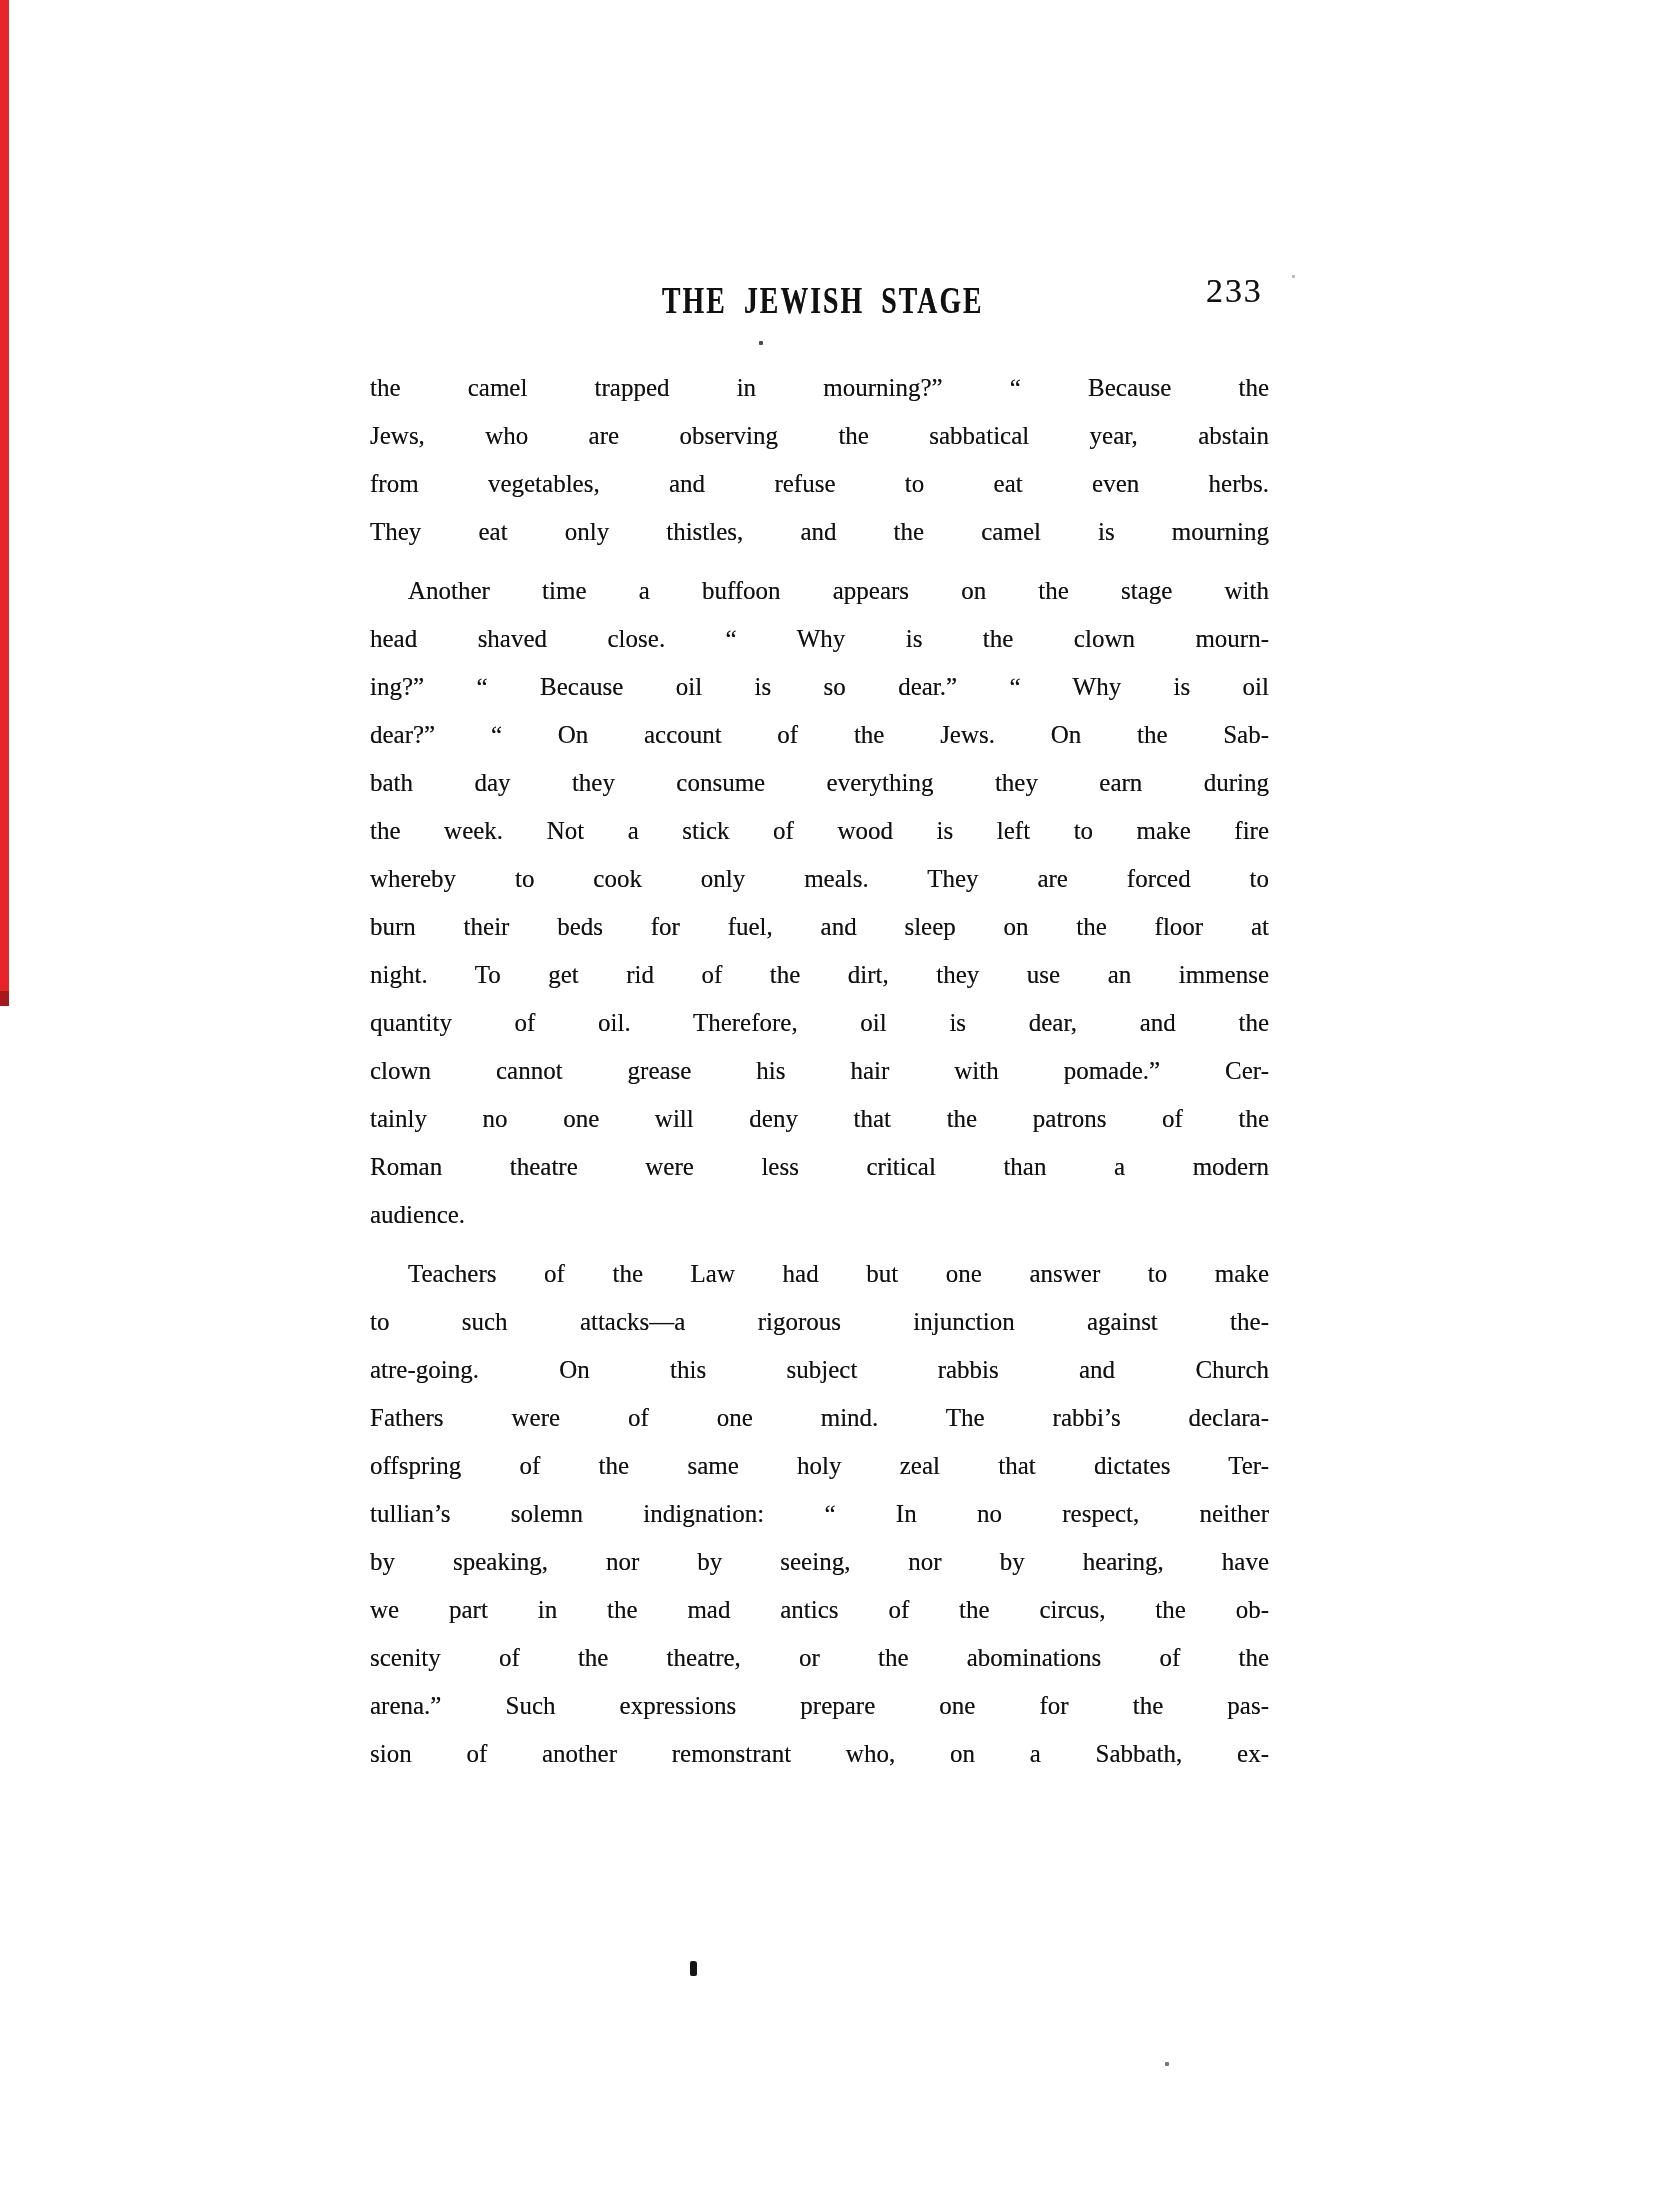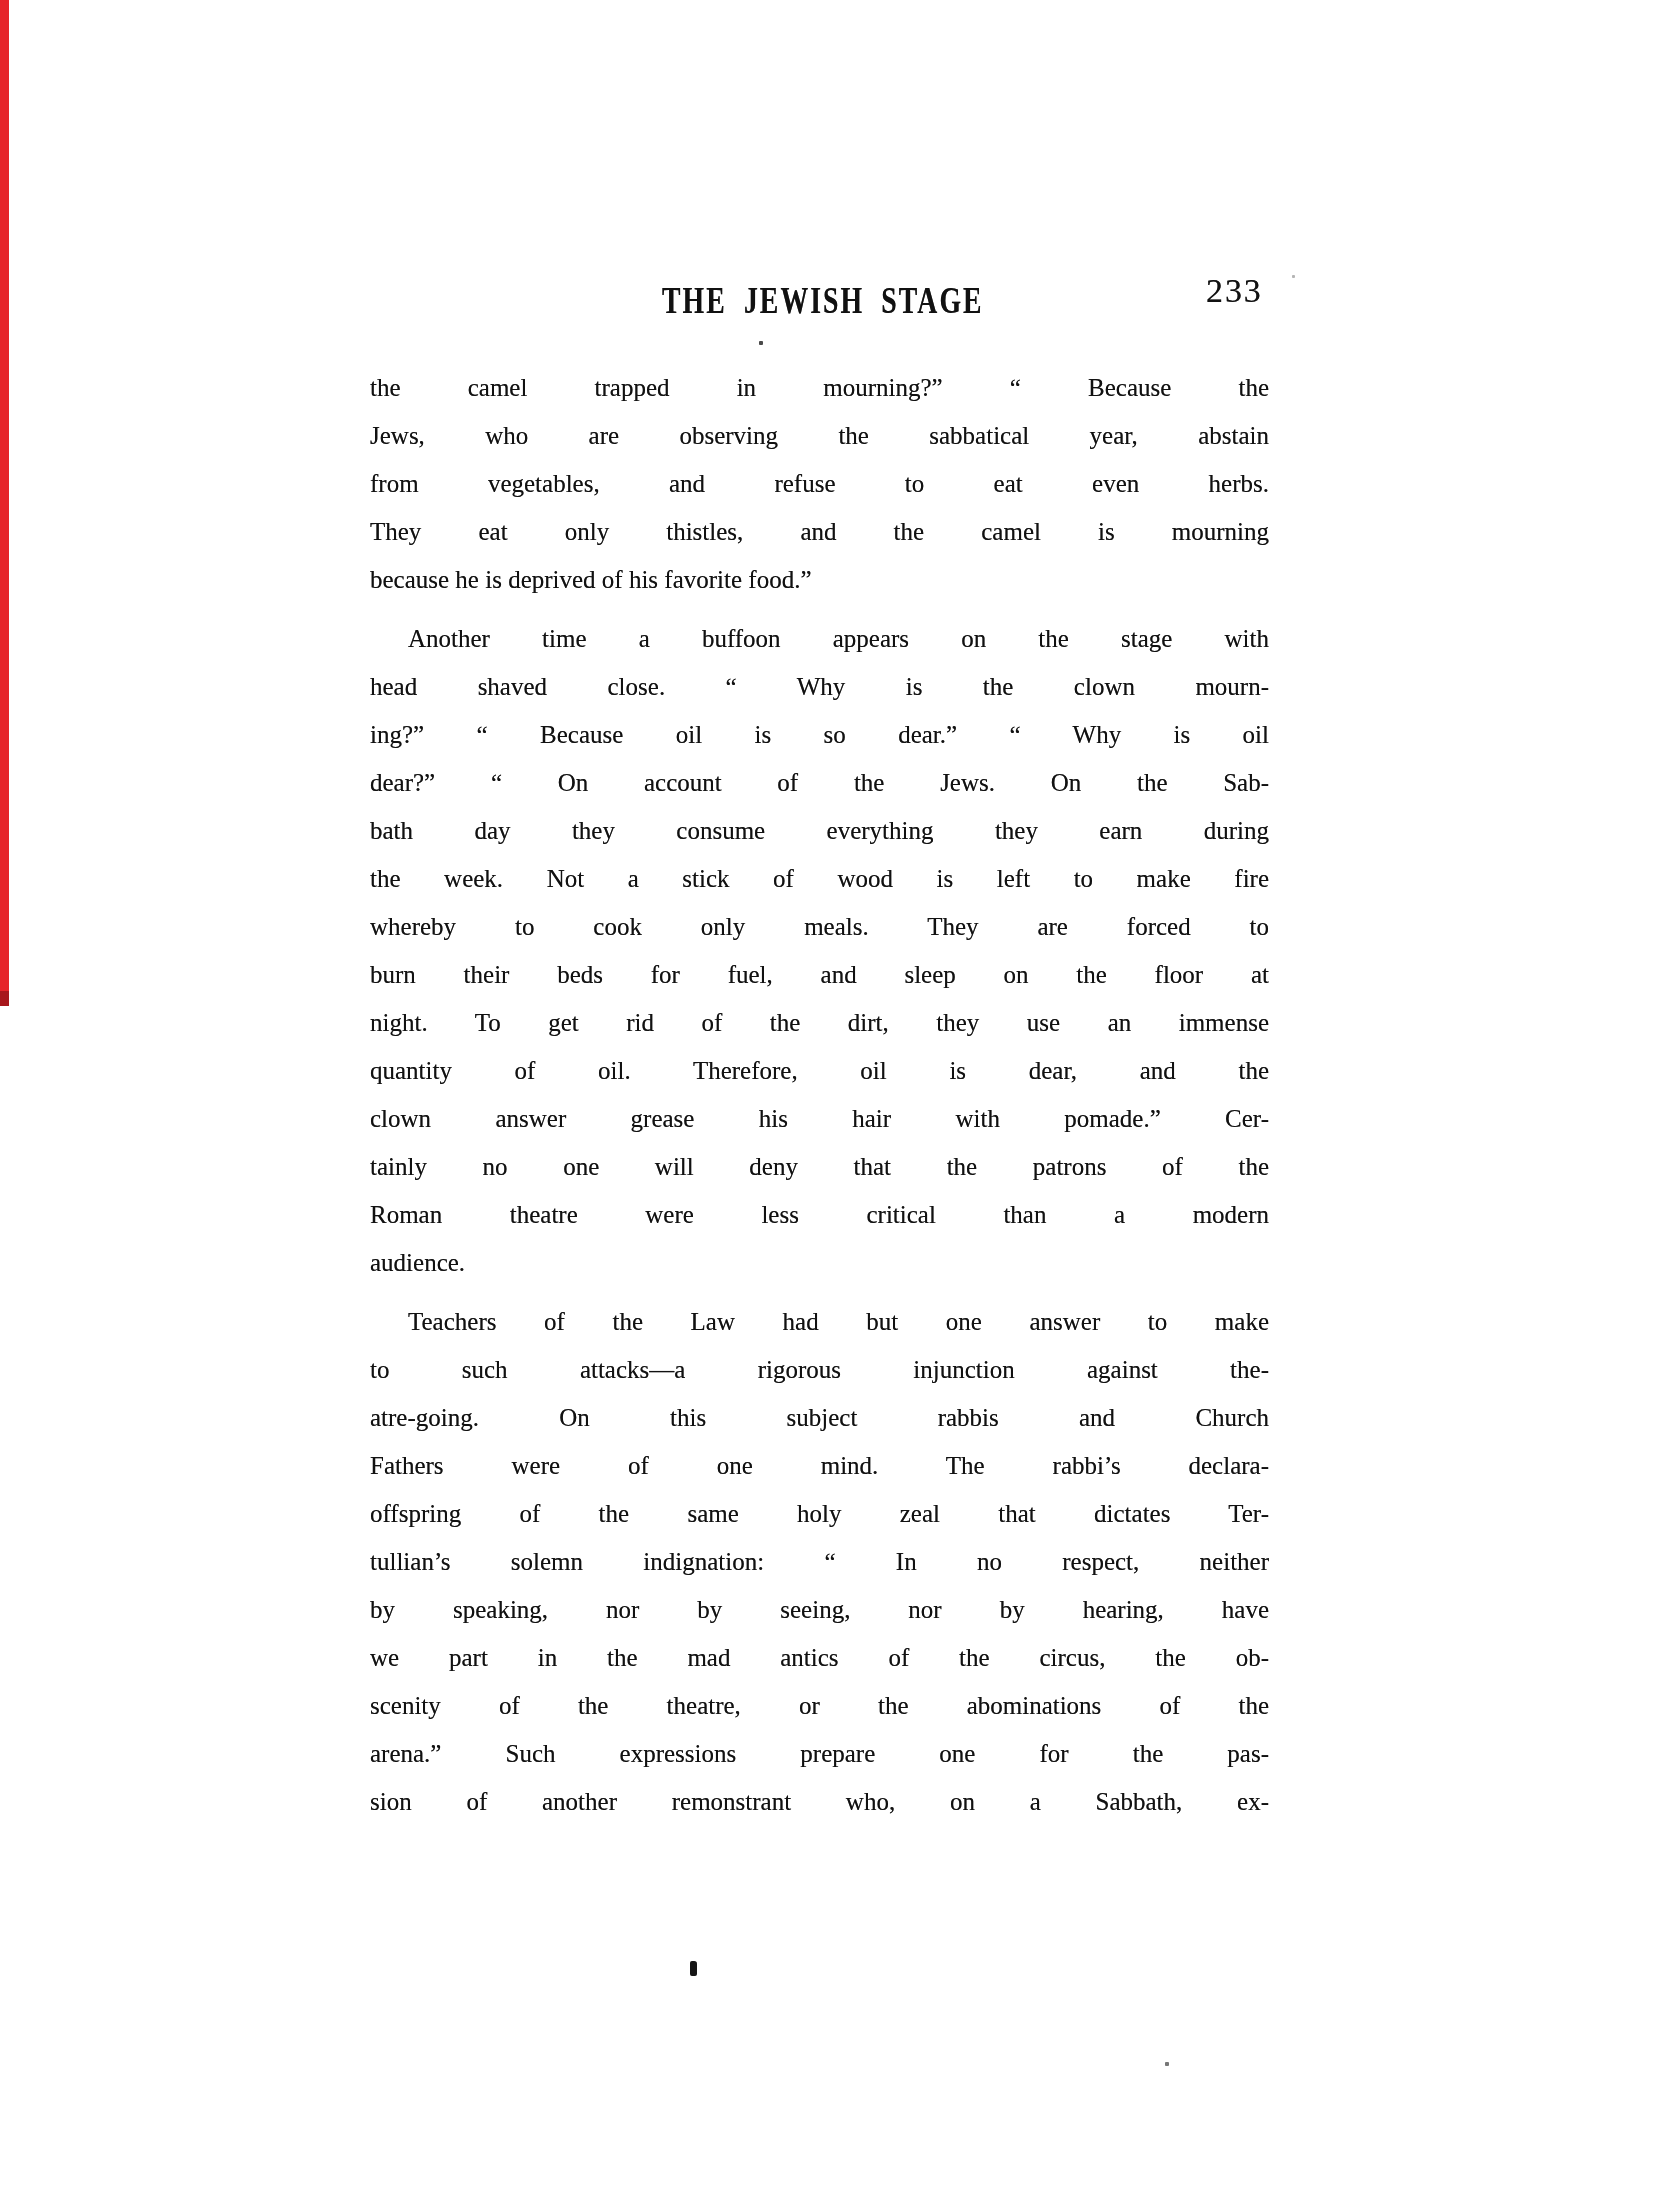--- a/index.html
+++ b/index.html
@@ -104,32 +104,31 @@
   <div class="speck s1"></div>
   <div class="speck s2"></div>
   <div class="speck s3"></div>
   <div class="speck s4"></div>
 
   <div class="text-block" id="text-block">
       <div class="line">the camel trapped in mourning?”  “ Because the</div>
       <div class="line">Jews, who are observing the sabbatical year, abstain</div>
       <div class="line">from vegetables, and refuse to eat even herbs.</div>
       <div class="line">They eat only thistles, and the camel is mourning</div>
-      <div class="line para-end">because he is deprived of his favorite food.”</div>
       <div class="line indent">Another time a buffoon appears on the stage with</div>
       <div class="line">head shaved close.  “ Why is the clown mourn-</div>
       <div class="line">ing?”  “ Because oil is so dear.”  “ Why is oil</div>
       <div class="line">dear?”  “ On account of the Jews.  On the Sab-</div>
       <div class="line">bath day they consume everything they earn during</div>
       <div class="line">the week.  Not a stick of wood is left to make fire</div>
       <div class="line">whereby to cook only meals.  They are forced to</div>
       <div class="line">burn their beds for fuel, and sleep on the floor at</div>
       <div class="line">night.  To get rid of the dirt, they use an immense</div>
       <div class="line">quantity of oil.  Therefore, oil is dear, and the</div>
-      <div class="line">clown answer grease his hair with pomade.”  Cer-</div>
+      <div class="line">clown cannot grease his hair with pomade.”  Cer-</div>
       <div class="line">tainly no one will deny that the patrons of the</div>
       <div class="line">Roman theatre were less critical than a modern</div>
       <div class="line para-end">audience.</div>
       <div class="line indent">Teachers of the Law had but one answer to make</div>
       <div class="line">to such attacks—a rigorous injunction against the-</div>
       <div class="line">atre-going.  On this subject rabbis and Church</div>
       <div class="line">Fathers were of one mind.  The rabbi’s declara-</div>
       <div class="line">offspring of the same holy zeal that dictates Ter-</div>
       <div class="line">tullian’s solemn indignation: “ In no respect, neither</div>
       <div class="line">by speaking, nor by seeing, nor by hearing, have</div>

